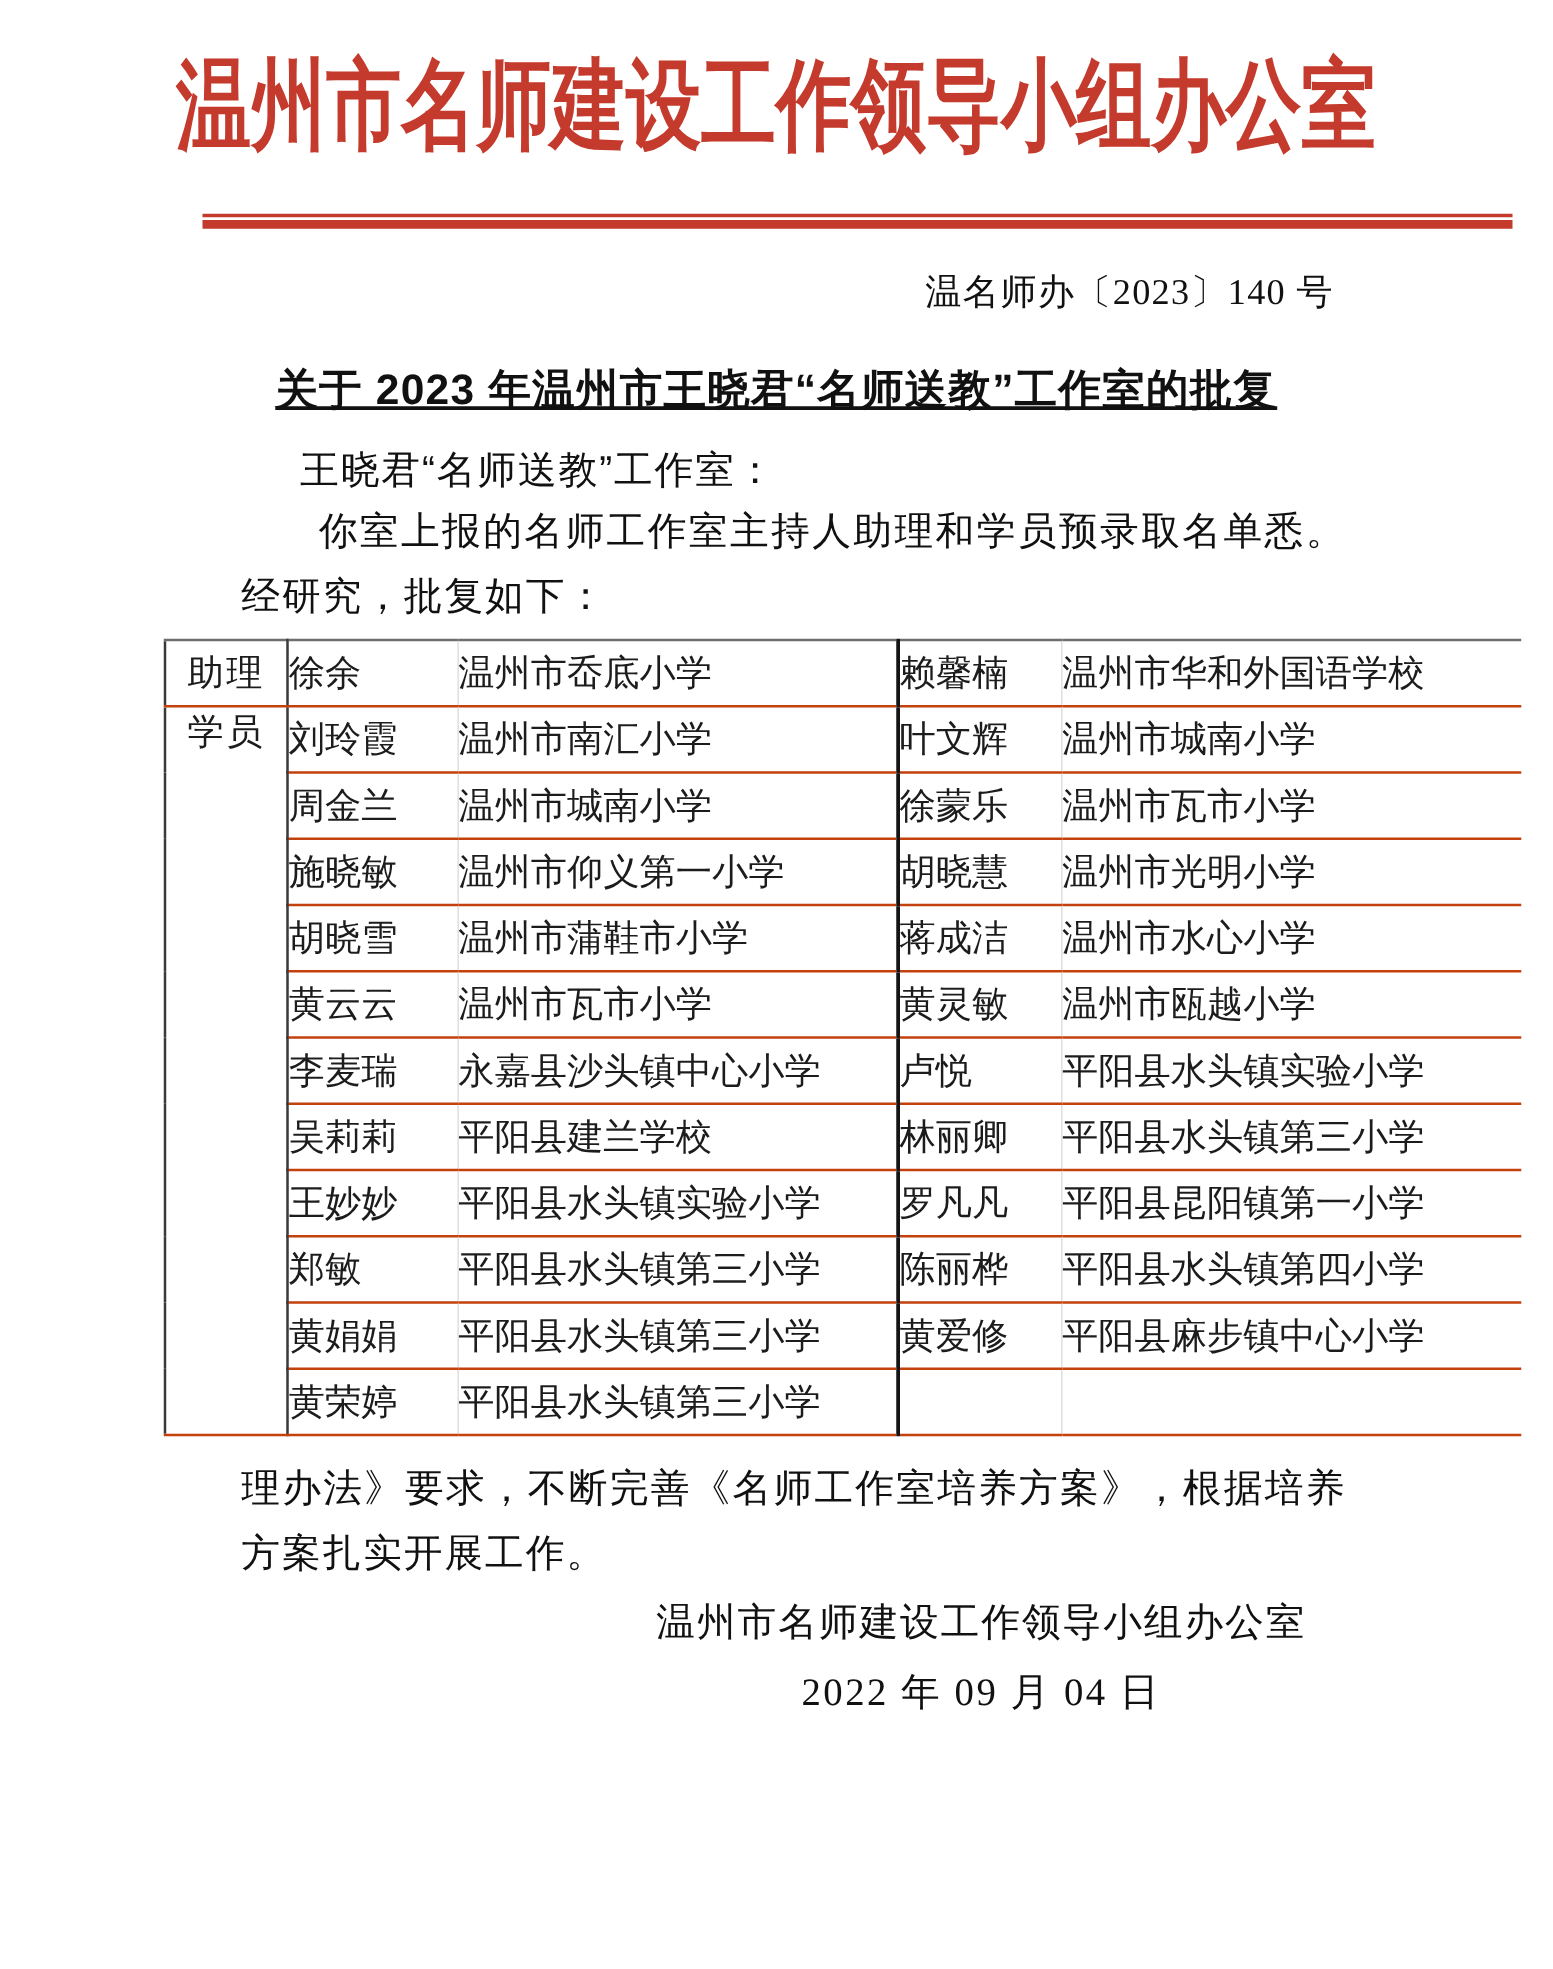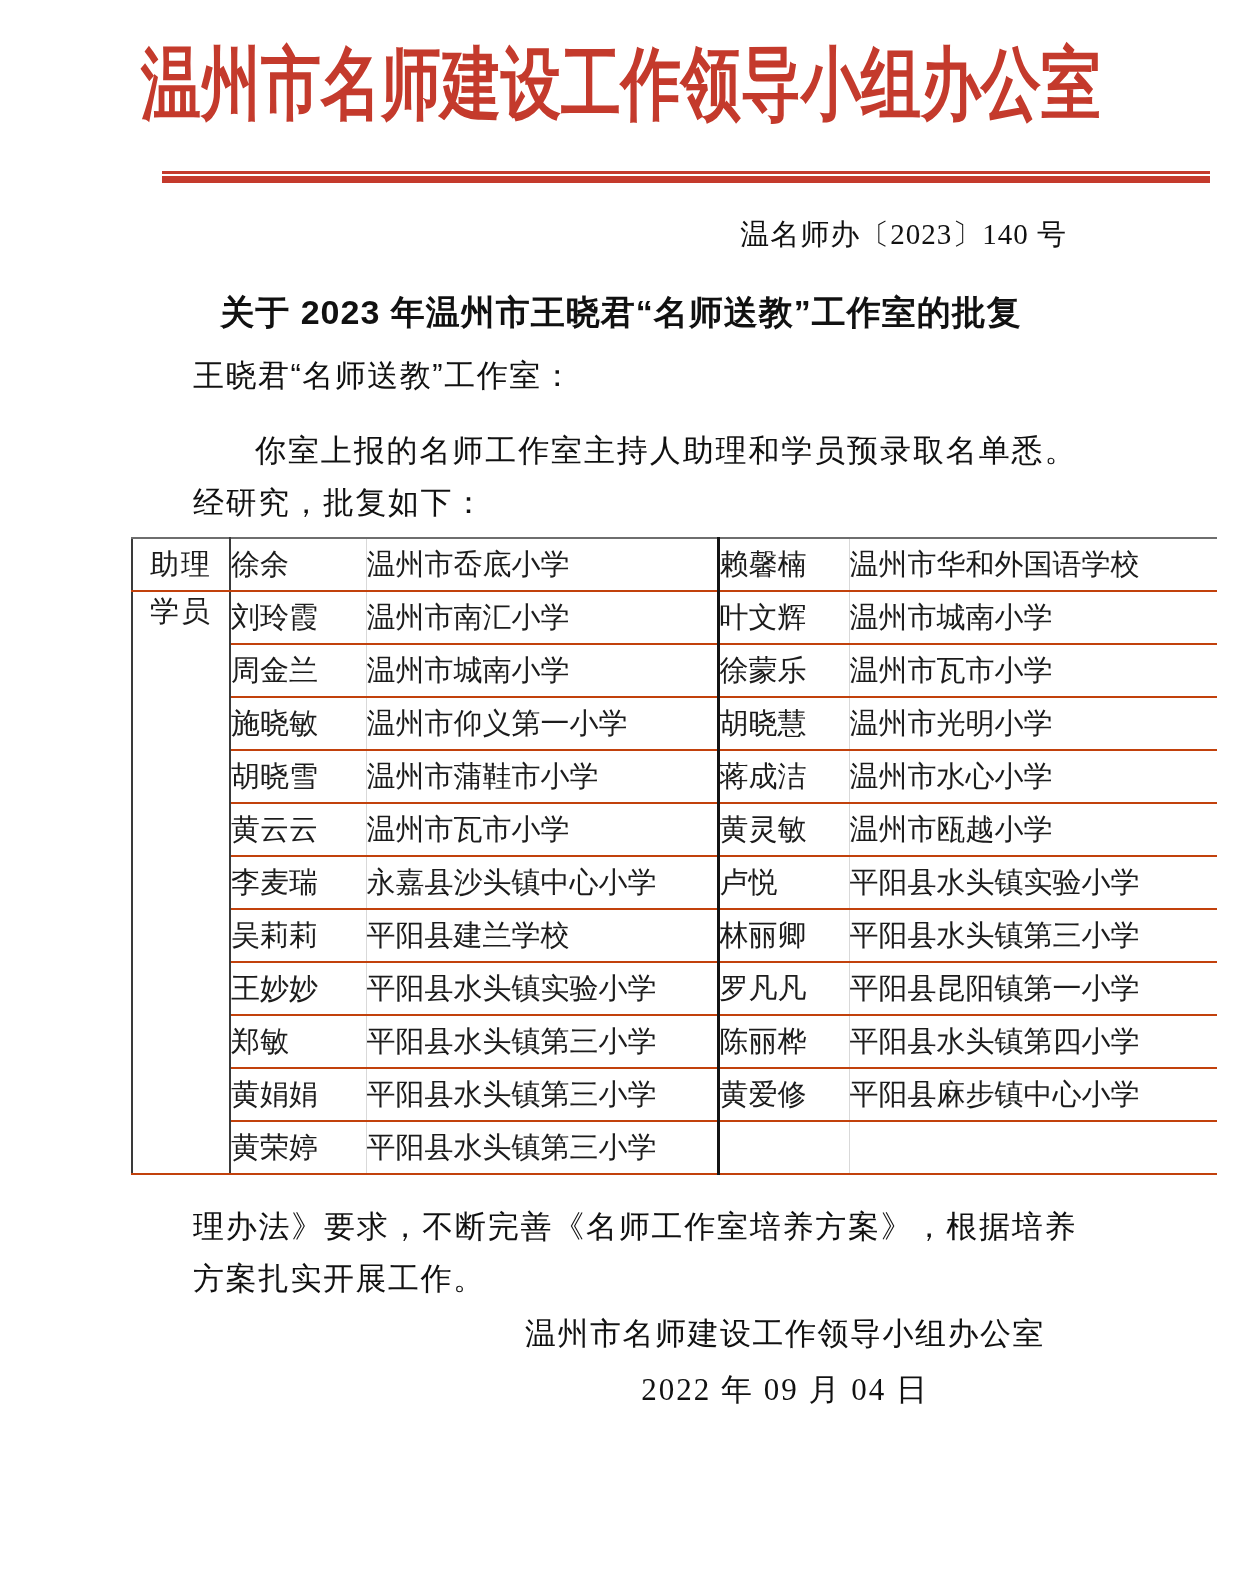--- a/index.html
+++ b/index.html
@@ -43,28 +43,29 @@
     letter-spacing:1px;
     padding-left:41px;
   }
   .doc-title {
     margin-top:40px;
     text-align:center;
     font-size:34px;
     line-height:42px;
     font-weight:bold;
     letter-spacing:1px;
+    text-decoration:underline;
   }
 
   
   .bodytext { margin:0 140px 0 168px; font-size:31px; letter-spacing:1.5px; }
-  .salutation { margin-top:20px; line-height:46px; }
+  .salutation { margin-top:20px; line-height:46px;margin-left:47px; }
   .b-line { line-height:52px; }
   .indent2 { padding-left:62px; }
-  .jline { text-align:justify; text-align-last:justify;margin-top:26px; }
+  .jline { text-align:justify; text-align-last:justify; }
 
   
   table.approval {
     margin-top:8px;
     margin-left:106px;
     width:1087px;
     border-collapse:collapse;
     table-layout:fixed;
     font-size:29px;
     color:#1c1c1c;

